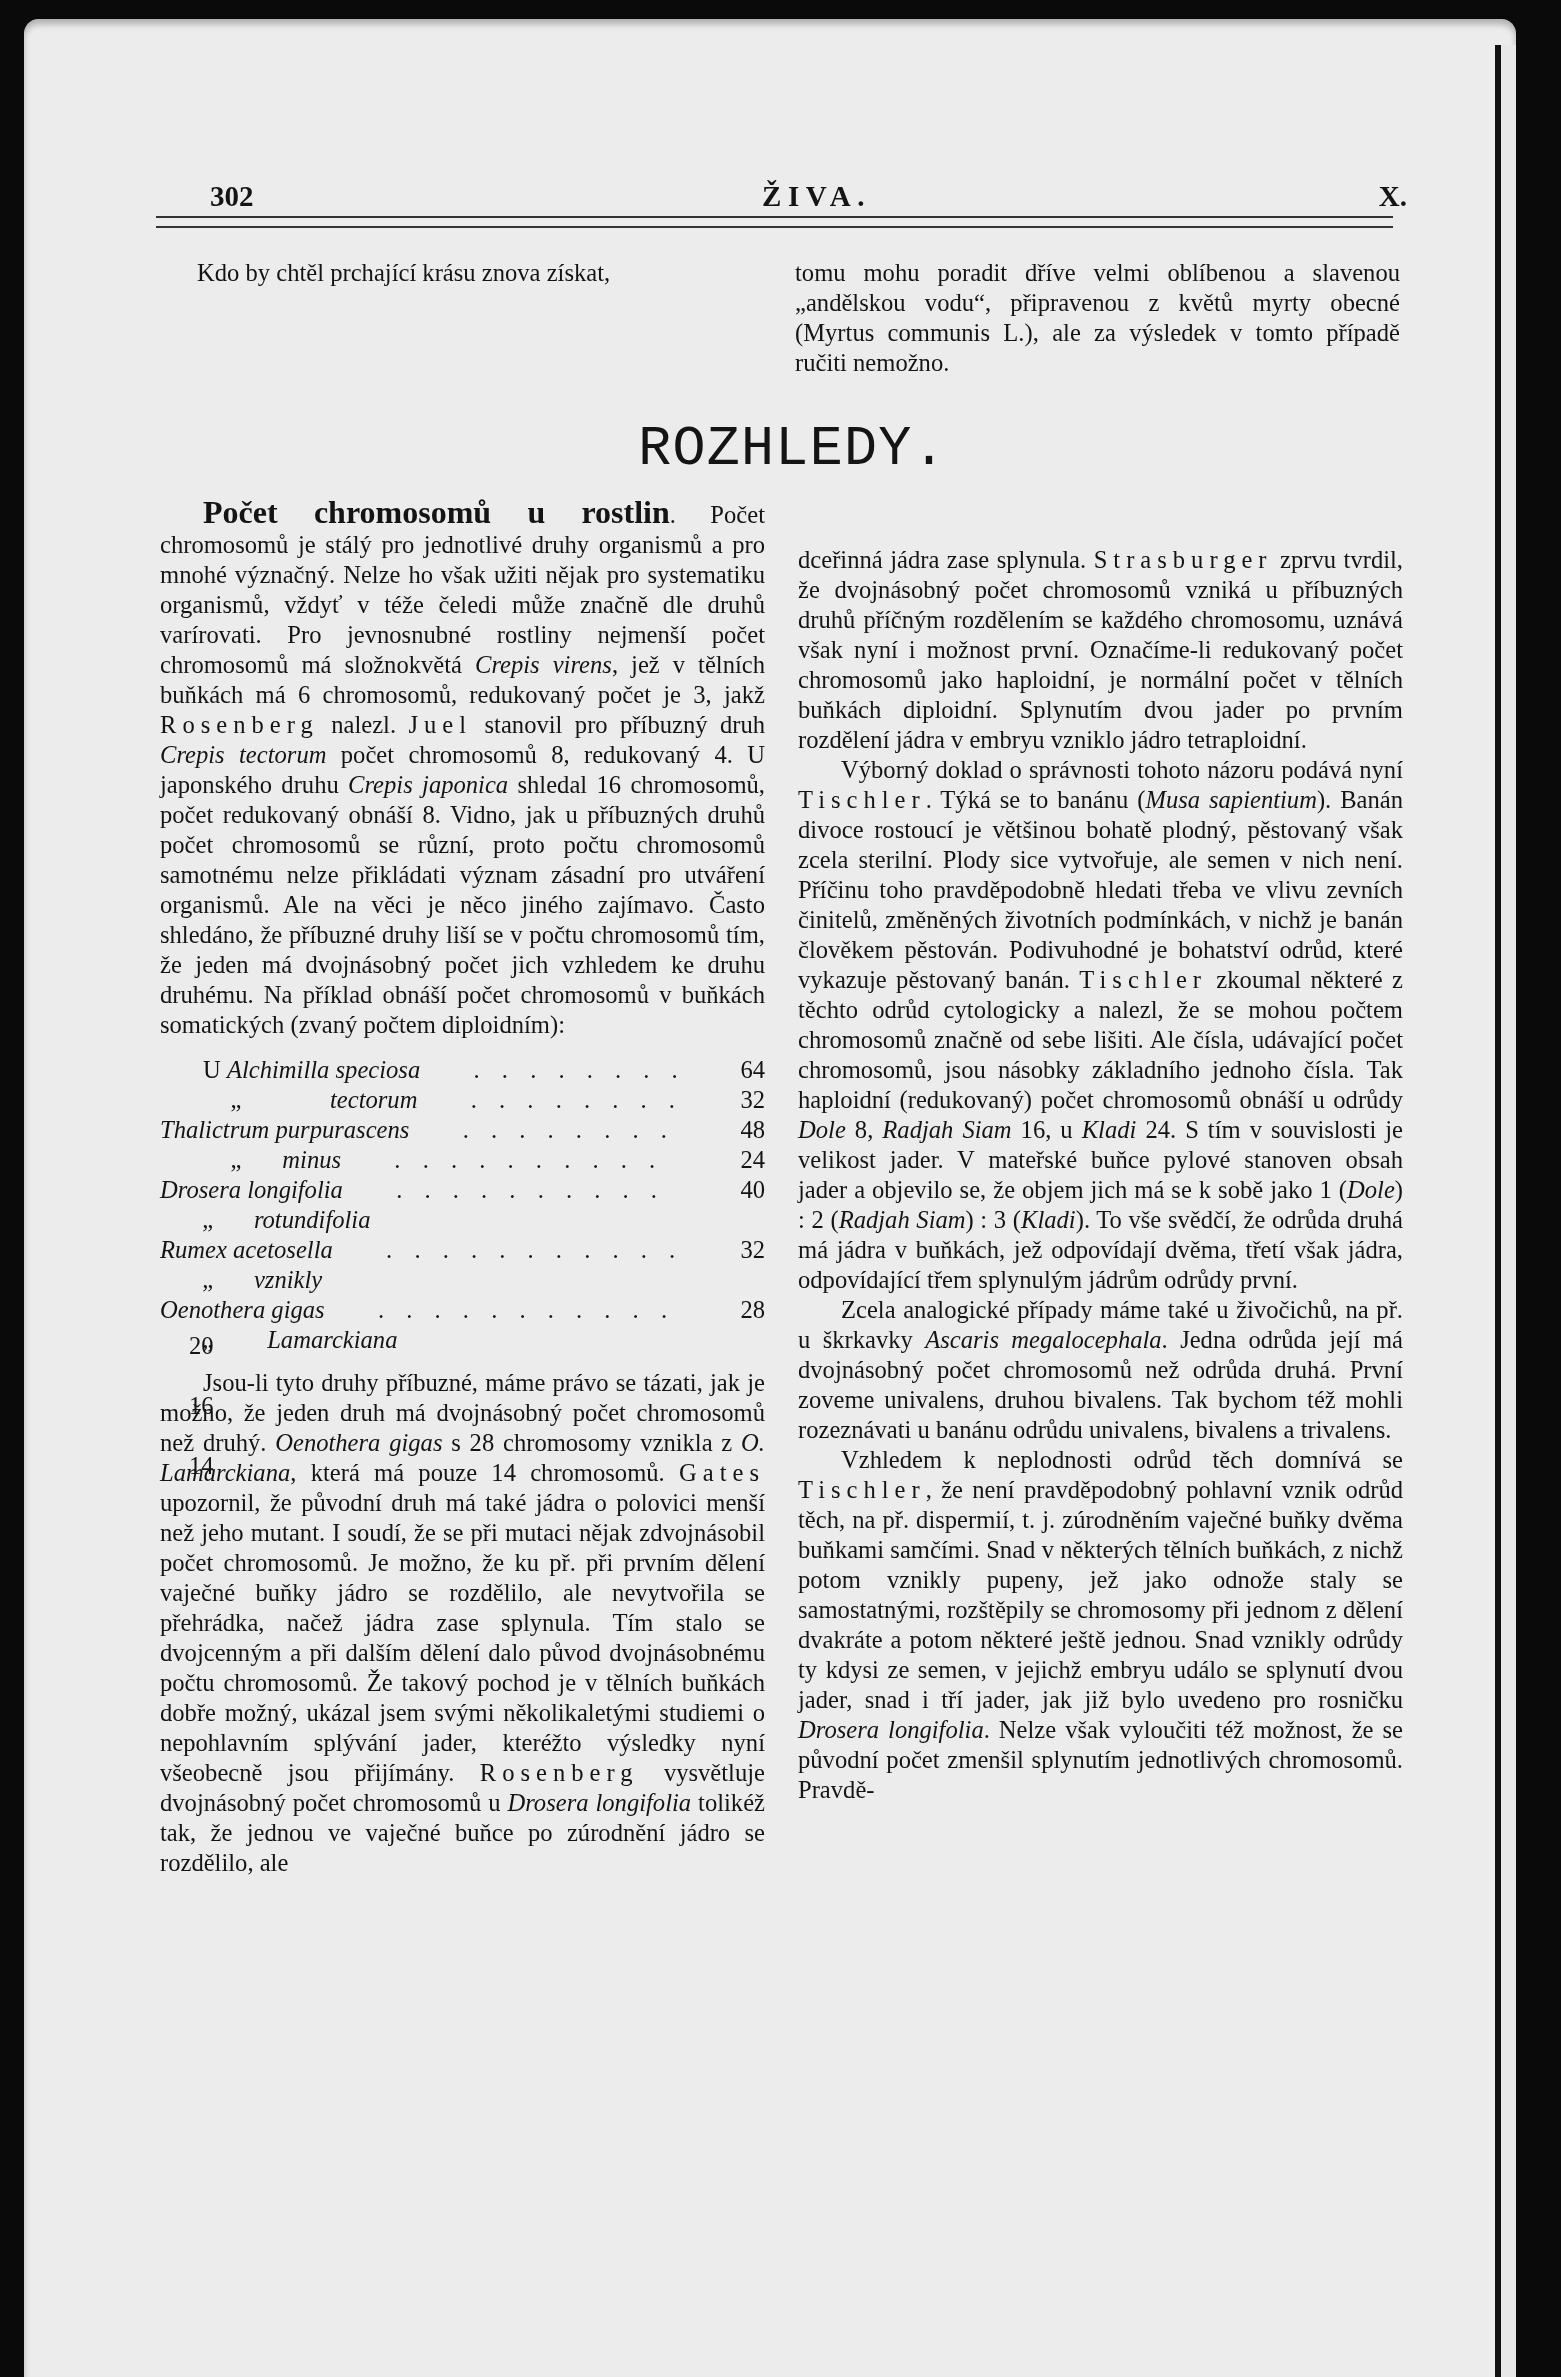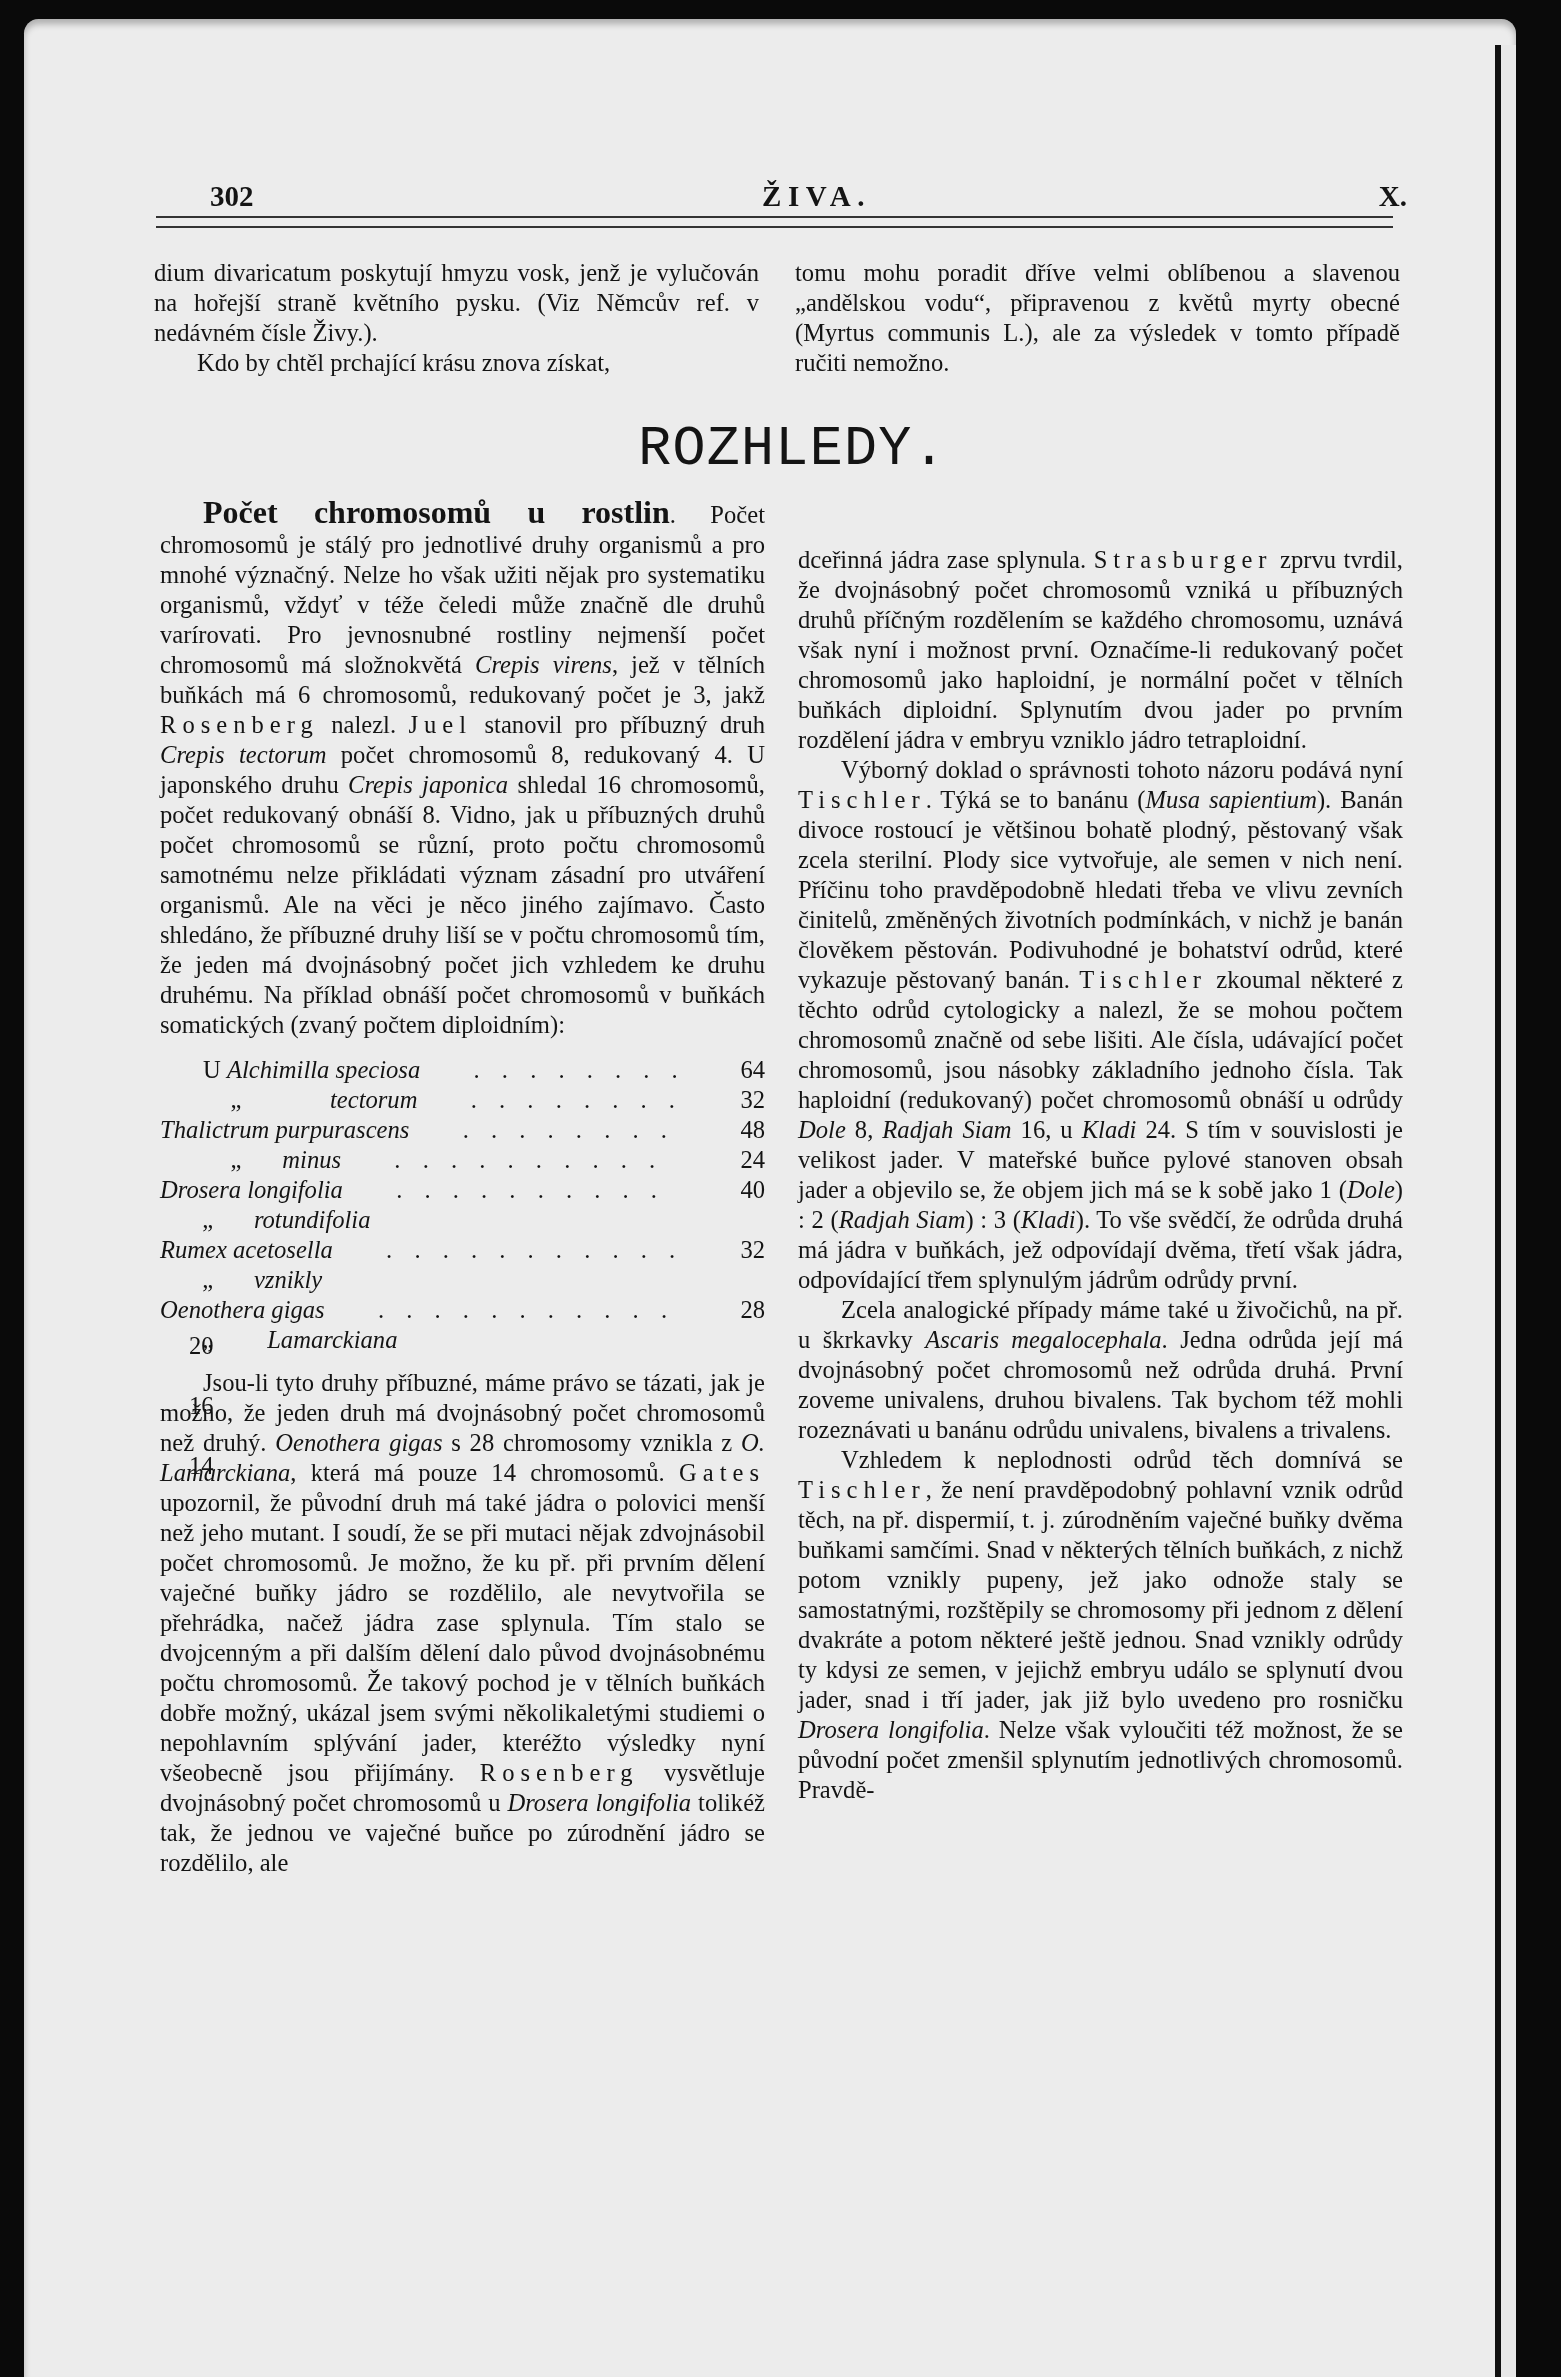--- a/index.html
+++ b/index.html
@@ -86,21 +86,20 @@
 </div>
 
 <div class="running-head">
   <span class="num">302</span>
   <span class="title">ŽIVA.</span>
   <span class="vol">X.</span>
 </div>
 <div class="head-rule"></div>
 
 <div class="col col-left-top">
-  <p>dium divaricatum poskytují hmyzu vosk, jenž je vylučován na hořejší straně květního pysku. (Viz Němcův ref. v nedávném čísle Živy.).</p>
   <p class="indent">Kdo by chtěl prchající krásu znova získat,</p>
 </div>
 <div class="col col-right-top">
   <p>tomu mohu poradit dříve velmi oblíbenou a slavenou „andělskou vodu“, připravenou z květů myrty obecné (Myrtus communis L.), ale za výsledek v tomto případě ručiti nemožno.</p>
 </div>
 
 <div class="section-title">ROZHLEDY.</div>
 
 <div class="col col-left">
   <p class="indent"><span class="article-title">Počet chromosomů u rostlin</span><span>. Počet chromosomů je stálý pro jednotlivé druhy organismů a pro mnohé význačný. Nelze ho však užiti nějak pro systematiku organismů, vždyť v téže čeledi může značně dle druhů varírovati. Pro jevnosnubné rostliny nejmenší počet chromosomů má složnokvětá </span><i>Crepis virens</i><span>, jež v tělních buňkách má 6 chromosomů, redukovaný počet je 3, jakž </span><span class="spaced">Rosenberg</span><span> nalezl. </span><span class="spaced">Juel</span><span> stanovil pro příbuzný druh </span><i>Crepis tectorum</i><span> počet chromosomů 8, redukovaný 4. U japonského druhu </span><i>Crepis japonica</i><span> shledal 16 chromosomů, počet redukovaný obnáší 8. Vidno, jak u příbuzných druhů počet chromosomů se různí, proto počtu chromosomů samotnému nelze přikládati význam zásadní pro utváření organismů. Ale na věci je něco jiného zajímavo. Často shledáno, že příbuzné druhy liší se v počtu chromosomů tím, že jeden má dvojnásobný počet jich vzhledem ke druhu druhému. Na příklad obnáší počet chromosomů v buňkách somatických (zvaný počtem diploidním):</span></p>

